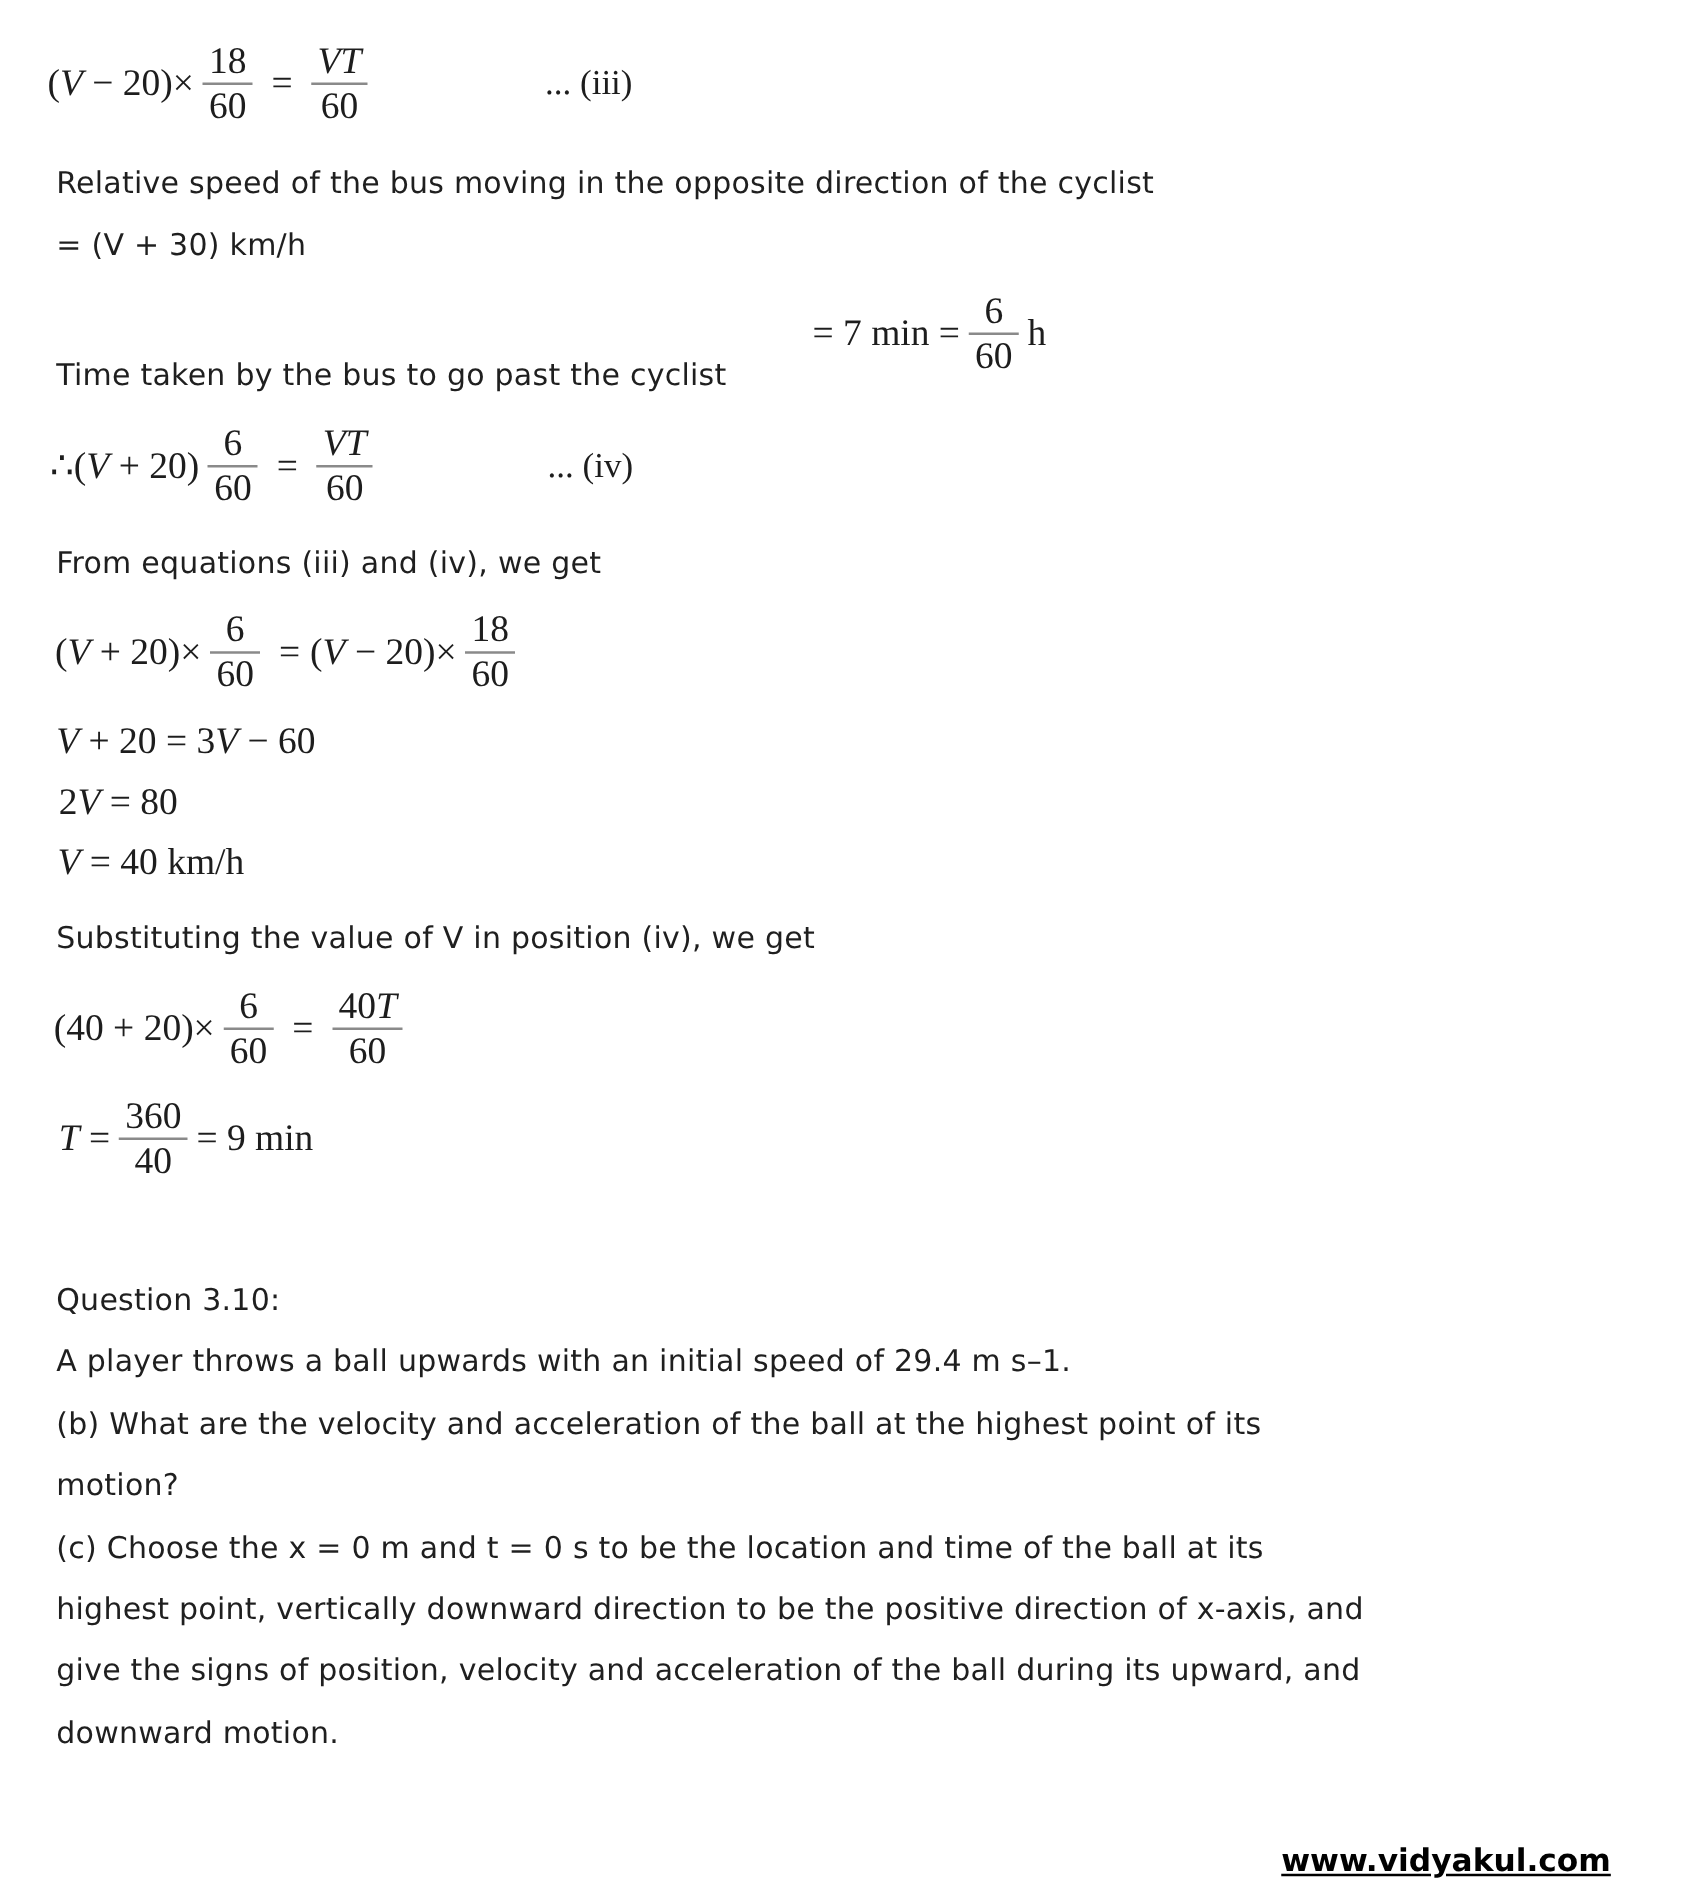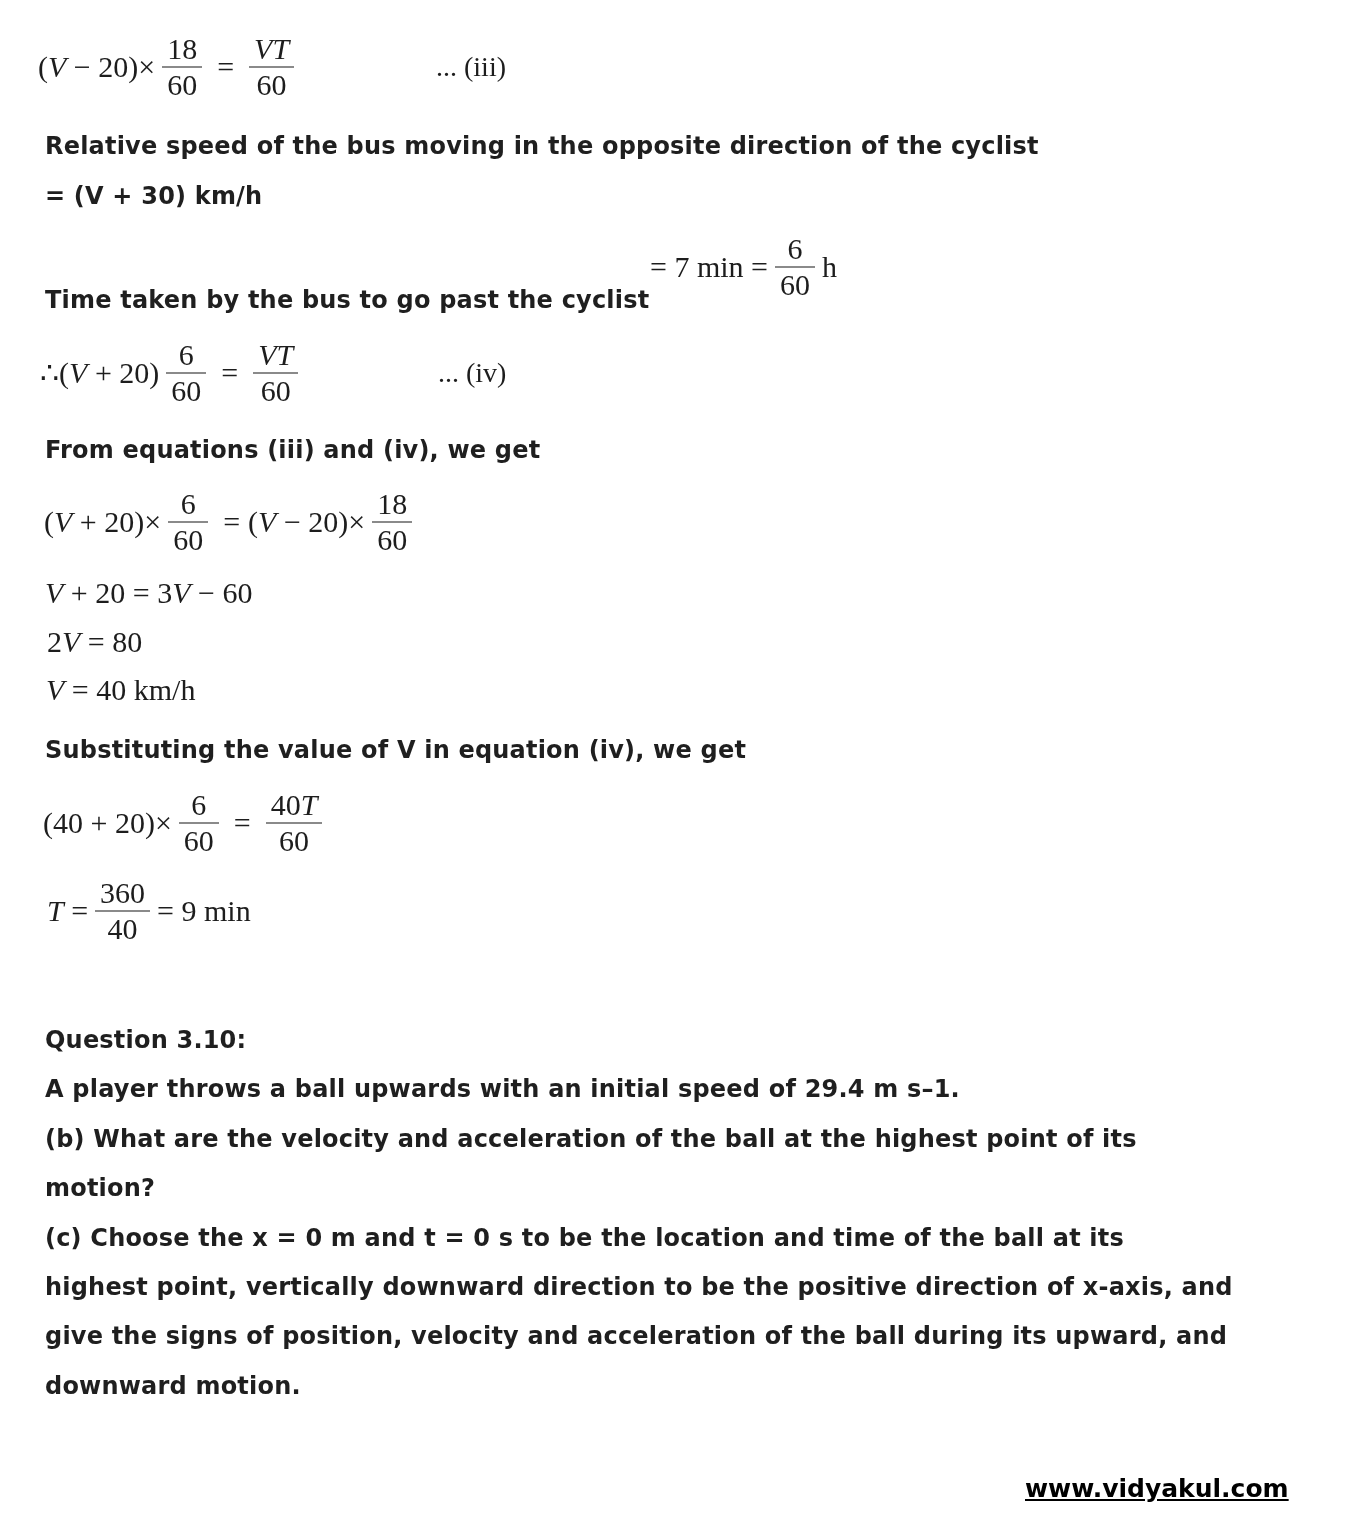--- a/index.html
+++ b/index.html
@@ -9,21 +9,20 @@
     position: relative;
     overflow: hidden;
     font-family: "DejaVu Sans", sans-serif;
   }
   .abs { position: absolute; white-space: nowrap; }
   .text {
     font-family: "DejaVu Sans", sans-serif;
     font-size: 24px;
     color: #1f1f1f;
     letter-spacing: 0.2px;
-    font-weight: bold;
   }
   .math {
     font-family: "Liberation Serif", serif;
     font-size: 30px;
     color: #1d1d1d;
     line-height: 1.05;
   }
   .mrow { display: inline-flex; align-items: center; }
   .mrow > span { white-space: pre; }
   .it { font-style: italic; }
@@ -130,21 +129,21 @@
   </span>
 </div>
 
 <div class="math abs" style="top:674px;left:46px;">
   <span class="mrow">
     <span class="it">V</span>
       <span> = 40 km/h</span>
   </span>
 </div>
 
-<div class="text abs" style="top:736px;left:45px;">Substituting the value of V in equation (iv), we get</div>
+<div class="text abs" style="top:736px;left:45px;">Substituting the value of V in position (iv), we get</div>
 
 <div class="math abs" style="top:788px;left:43px;">
   <span class="mrow">
     <span>(40 + 20)×</span>
     <span class="frac"><span class="num">6</span><span class="bar"></span><span class="den">60</span></span>
     <span class="op">=</span>
     <span class="frac"><span class="num"><span>40</span><span class="it">T</span></span><span class="bar"></span><span class="den">60</span></span>
   </span>
 </div>
 

